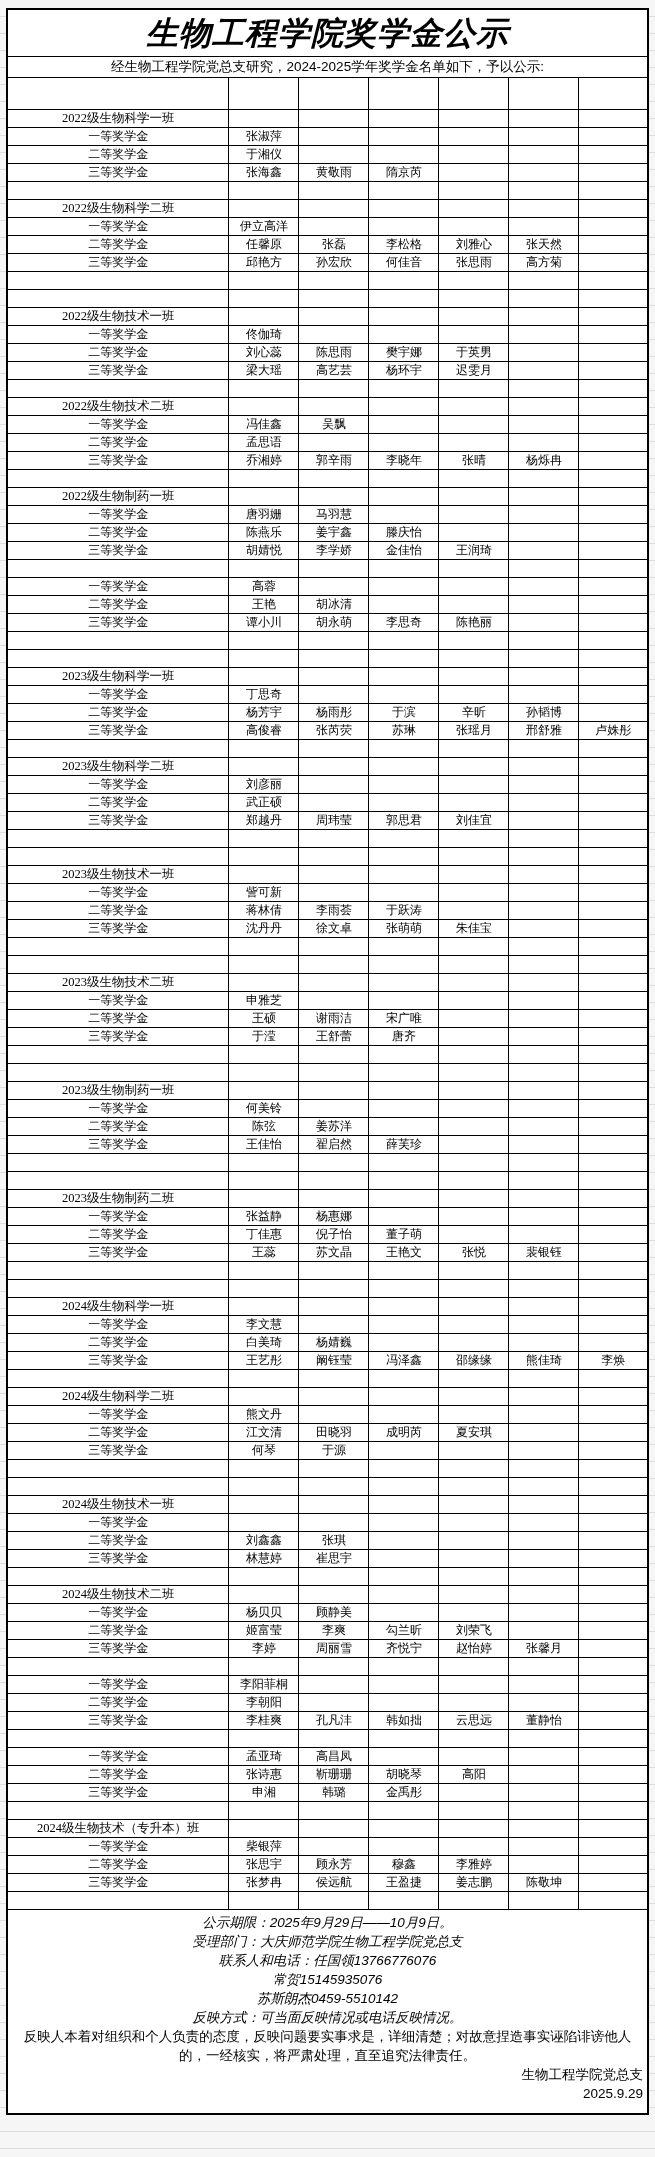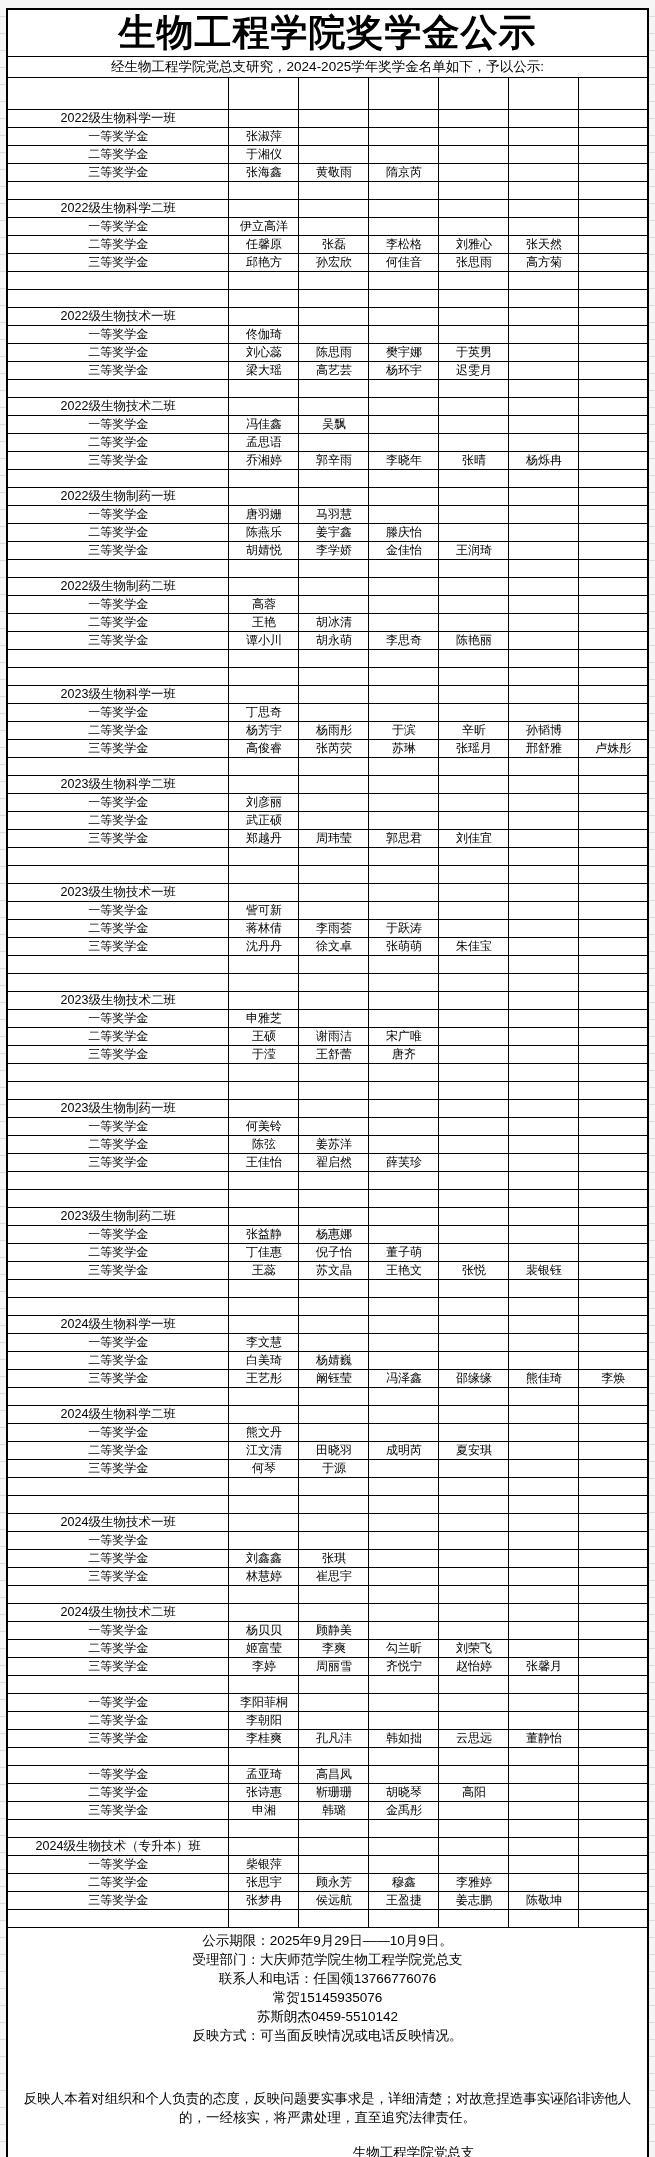--- a/index.html
+++ b/index.html
@@ -31,40 +31,41 @@
     text-align: center;
     padding: 0 1px;
     white-space: nowrap;
     overflow: hidden;
     vertical-align: middle;
   }
   tr.tall-empty td { height: 31px; }
   td.title-cell {
     height: 46px;
     line-height: 46px;
-    font-size: 37px;
+    font-size: 32px;
     font-weight: bold;
     letter-spacing: 1px;
+    font-style: italic;
   }
   td.subtitle-cell {
     height: 20px;
     line-height: 20px;
     font-size: 13.5px;
   }
-  td.class-cell { font-size: 12.5px; }
+  td.class-cell { font-size: 12.5px; font-family: Liberation Serif, serif; }
   td.footer-cell {
     height: auto;
     line-height: 19px;
     font-size: 13.5px;
     padding: 3px 4px 10px 4px;
     white-space: normal;
   }
-  .f-line { text-align: center; }
-  .f-wrap { text-align: center; margin-top: 44px; }
-  .f-sign { text-align: center; padding-left: 172px; margin-top: 16px; }
+  .f-line { text-align: center; font-style: italic; }
+  .f-wrap { text-align: center; }
+  .f-sign { text-align: right; padding-left: 172px; }
 </style>
 </head>
 <body>
 
 <div class="sheet">
   <table class="public-table">
     <colgroup>
       <col style="width: 222px">
       <col style="width: 70px">
         <col style="width: 70px">
@@ -320,29 +321,20 @@
         <tr>
           <td></td>
           <td></td>
           <td></td>
           <td></td>
           <td></td>
           <td></td>
           <td></td>
         </tr>
         <tr>
-          <td class="class-cell">2022级生物制药二班</td>
-          <td></td>
-          <td></td>
-          <td></td>
-          <td></td>
-          <td></td>
-          <td></td>
-        </tr>
-        <tr>
           <td>一等奖学金</td>
           <td>高蓉</td>
           <td></td>
           <td></td>
           <td></td>
           <td></td>
           <td></td>
         </tr>
         <tr>
           <td>二等奖学金</td>

